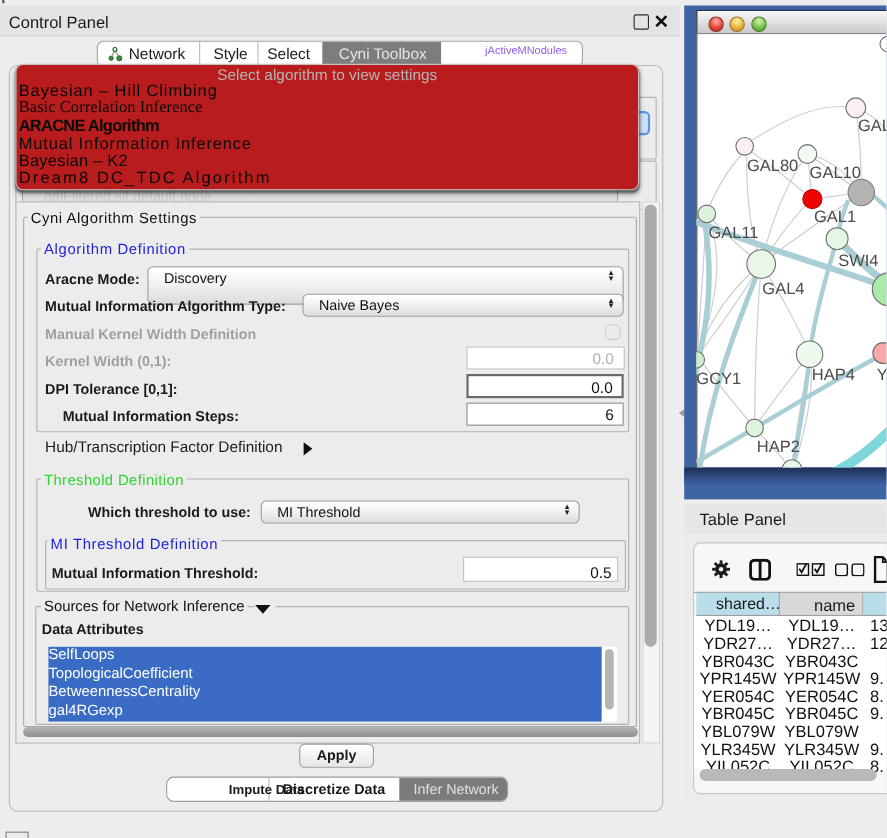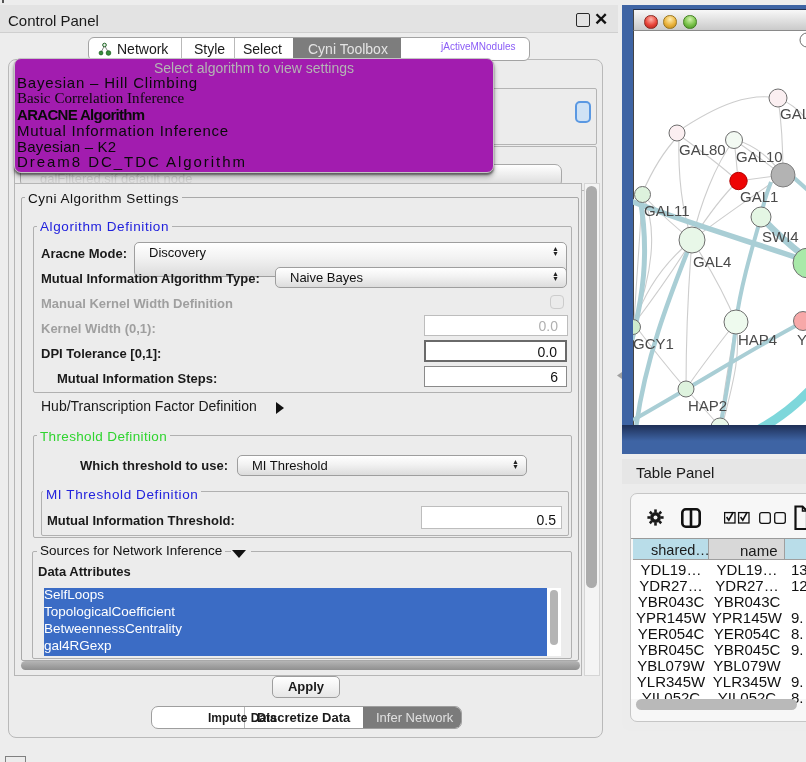--- a/index.html
+++ b/index.html
@@ -46,21 +46,21 @@
   <div class="abs" style="left:325px;top:3px;font-size:10px;color:#8b5cf6;padding-left:27px;">jActiveMNodules</div>
   <svg class="abs" style="left:9px;top:4px;" width="14" height="15">
     <line x1="6.5" y1="3.5" x2="3" y2="10.5" stroke="#888" stroke-width="1"></line>
     <line x1="6.5" y1="3.5" x2="10.5" y2="10.5" stroke="#888" stroke-width="1"></line>
     <circle cx="6.5" cy="3" r="1.8" fill="#e8f5e9" stroke="#1b5e20" stroke-width="1"></circle>
     <circle cx="3" cy="11" r="1.9" fill="#388e3c" stroke="#1b5e20" stroke-width="0.8"></circle>
     <circle cx="10.5" cy="11" r="2.3" fill="#388e3c" stroke="#1b5e20" stroke-width="0.8"></circle>
   </svg>
 </div>
 
-<div class="abs" style="left:14px;top:58px;width:480px;height:115px;background:#a21caf;border:1px solid #c4c4c4;border-radius:7px;box-shadow:0 2px 2px rgba(0,0,0,0.45),0 4px 5px rgba(0,0,0,0.3);box-sizing:border-box;z-index:50;">
+<div class="abs" style="left:14px;top:58px;width:567px;height:115px;background:#b91c1c;border:1px solid #c4c4c4;border-radius:7px;box-shadow:0 2px 2px rgba(0,0,0,0.45),0 4px 5px rgba(0,0,0,0.3);box-sizing:border-box;z-index:50;">
   <div class="abs" style="left:0;top:1px;width:100%;text-align:center;font-size:14px;color:#b4b4b4;">Select algorithm to view settings</div>
   <div class="abs" style="left:2px;top:15.2px;font-size:15px;color:#0a0a0a;letter-spacing:0.8px;">Bayesian – Hill Climbing</div>
   <div class="abs" style="left:2px;top:31.0px;font-size:15px;color:#0a0a0a;letter-spacing:0.05px;font-family:Liberation Serif, serif;">Basic Correlation Inference</div>
   <div class="abs" style="left:2px;top:46.9px;font-size:15px;color:#0a0a0a;font-weight:bold;letter-spacing:-0.7px;">ARACNE Algorithm</div>
   <div class="abs" style="left:2px;top:62.7px;font-size:15px;color:#0a0a0a;letter-spacing:0.75px;">Mutual Information Inference</div>
   <div class="abs" style="left:2px;top:78.6px;font-size:15px;color:#0a0a0a;letter-spacing:0.2px;">Bayesian – K2</div>
   <div class="abs" style="left:2px;top:94.4px;font-size:15px;color:#0a0a0a;letter-spacing:1.95px;">Dream8 DC_TDC Algorithm</div>
 </div>
 
 <div class="abs" style="left:14px;top:183px;width:568px;height:493px;border:1px solid #b6b6b6;background:#ececec;box-sizing:border-box;"></div>

